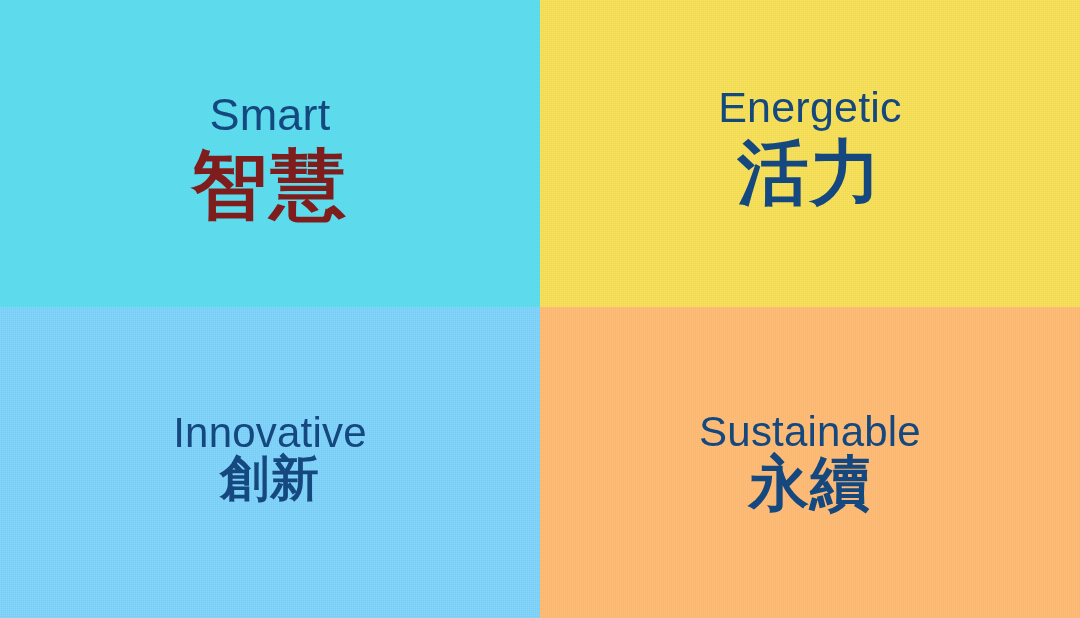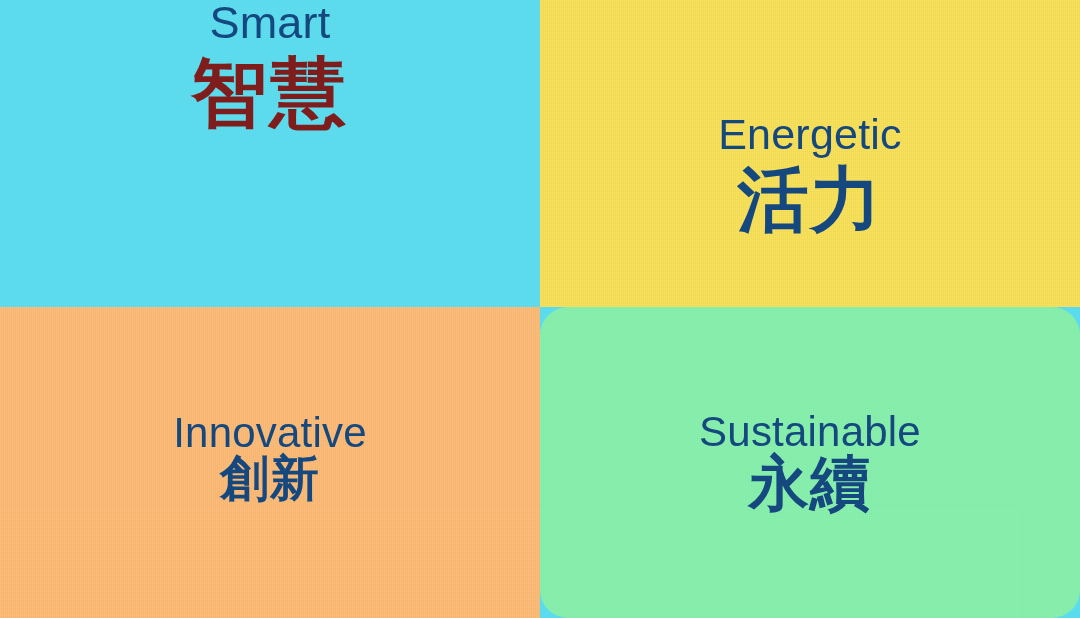--- a/index.html
+++ b/index.html
@@ -79,26 +79,26 @@
 
   .value-zh {
     font-family: "DejaVu Sans", "Liberation Sans", sans-serif;
     font-weight: 700;
     white-space: nowrap;
   }
 
   
 
   
-  .panel-smart .value-text-block       { }
+  .panel-smart .value-text-block       { margin-top: 92px; }
   .panel-smart .value-en               { font-size: 45px; }
   .panel-smart .value-zh               { font-size: 76px; margin-top: 10px; letter-spacing: 0.04em; }
 
   
-  .panel-energetic .value-text-block   { margin-top: 113px; }
+  .panel-energetic .value-text-block   { margin-top: 86px; }
   .panel-energetic .value-en           { font-size: 43px; }
   .panel-energetic .value-zh           { font-size: 71px; margin-top: 8px; letter-spacing: 0.02em; }
 
   
   .panel-innovative .value-text-block  { margin-top: 105px; }
   .panel-innovative .value-en          { font-size: 42px; }
   .panel-innovative .value-zh          { font-size: 49px; letter-spacing: 0.02em; text-align: center; }
 
   
   .panel-sustainable .value-text-block { margin-top: 104px; }
@@ -117,27 +117,27 @@
     </div>
   </section>
 
   <section class="value-panel panel-energetic" style="background-color: rgb(248, 224, 85);">
     <div class="value-text-block">
       <span class="value-en" style="color: rgb(20, 72, 127);">Energetic</span>
       <span class="value-zh" style="color: rgb(20, 72, 127);">活力</span>
     </div>
   </section>
 
-  <section class="value-panel panel-innovative" style="background-color: #fdba74;">
+  <section class="value-panel panel-innovative" style="background-color: #7dd3fc;">
     <div class="value-text-block">
       <span class="value-en" style="color: rgb(20, 72, 127);">Innovative</span>
       <span class="value-zh" style="color: rgb(20, 72, 127);">創新</span>
     </div>
   </section>
 
-  <section class="value-panel panel-sustainable" style="background-color: #86efac; border-radius: 28px;">
+  <section class="value-panel panel-sustainable" style="background-color: #fdba74;">
     <div class="value-text-block">
       <span class="value-en" style="color: rgb(20, 72, 127);">Sustainable</span>
       <span class="value-zh" style="color: rgb(20, 72, 127);">永續</span>
     </div>
   </section>
 
 </div>
 
 </body></html>

